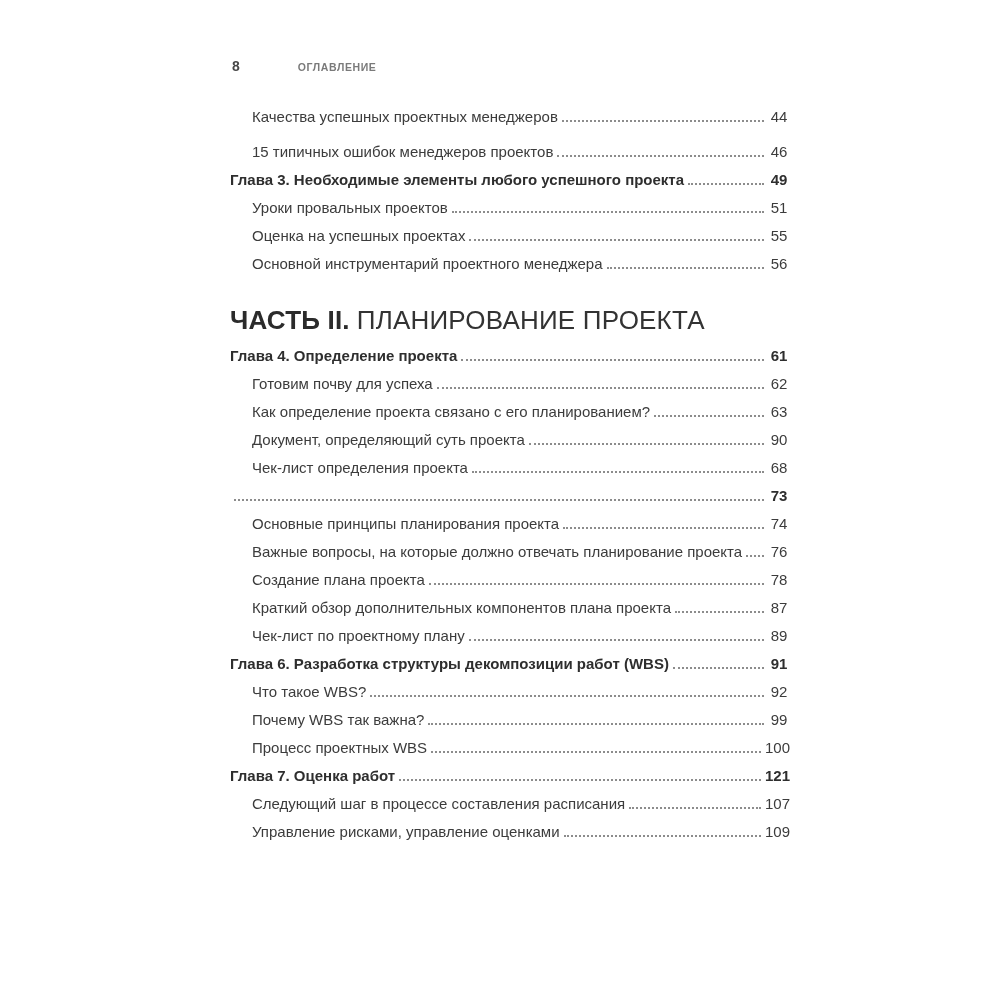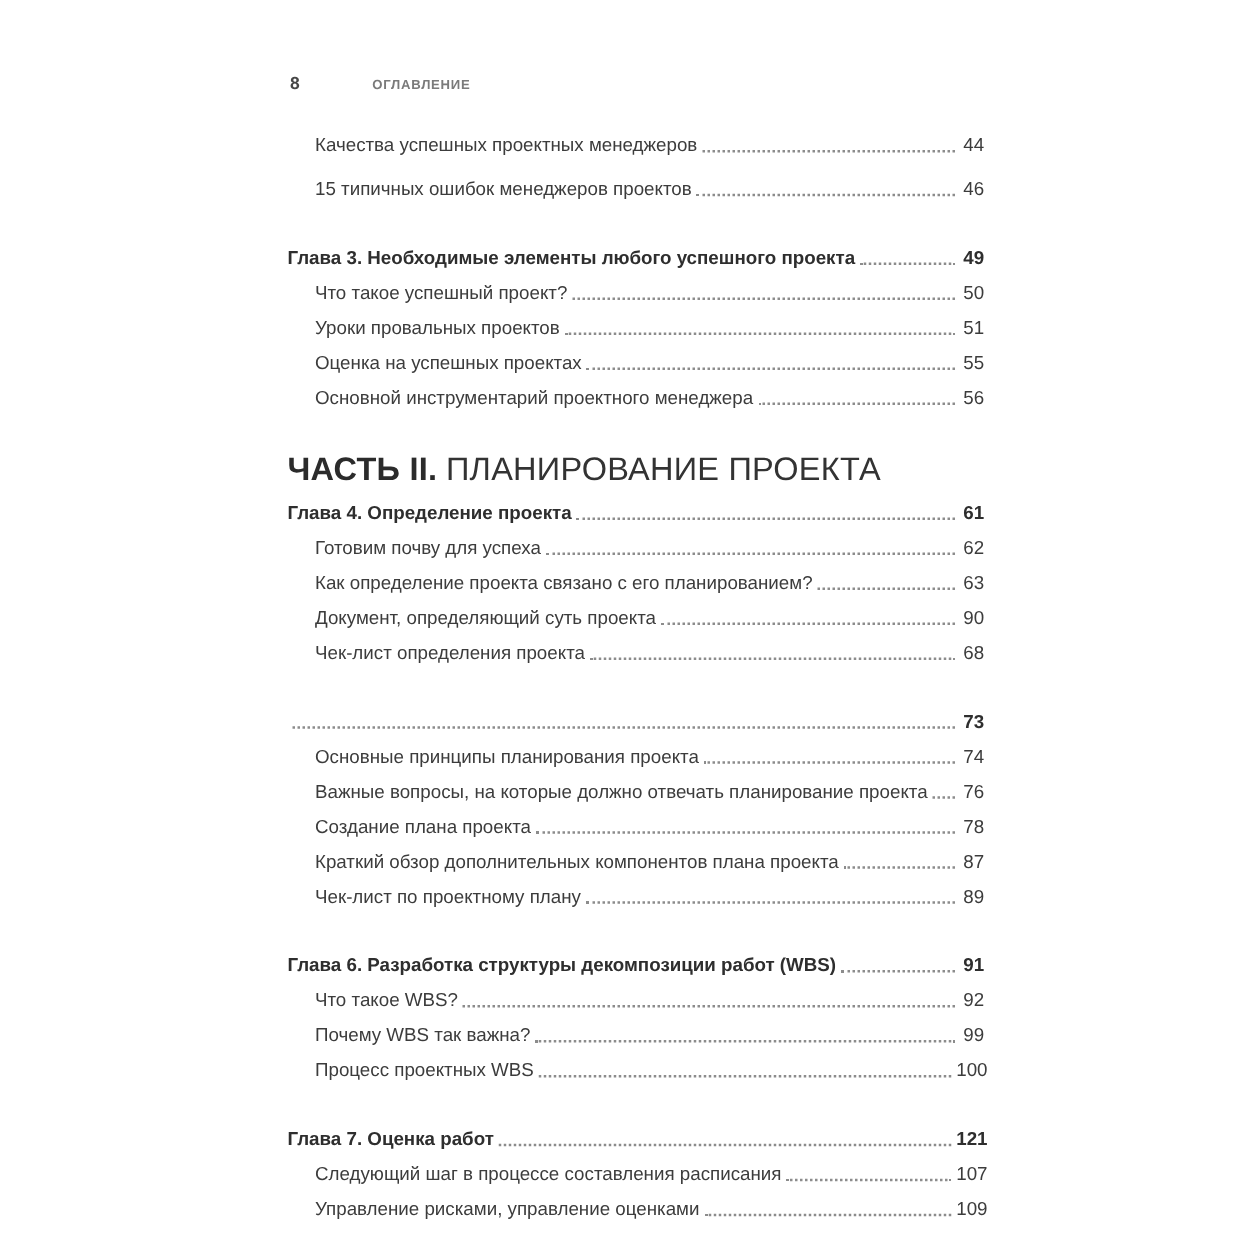--- a/index.html
+++ b/index.html
@@ -45,21 +45,21 @@
     align-items: baseline;
     height: 28px;
     line-height: 28px;
     font-size: 15px;
     white-space: nowrap;
   }
   .row.sub { padding-left: 22px; color: #3c3c3c; }
   .row.chapter {
     font-weight: 700;
     color: #2e2e2e;
-    margin-top: 27px;
+    margin-top: 0;
   }
   .row.mb7 { margin-bottom: 7px; }
   .leader {
     flex: 1;
     border-bottom: 2px dotted #8c8c8c;
     align-self: flex-end;
     margin: 0 4px 9px 4px;
     min-width: 10px;
   }
   .pageno {
@@ -99,25 +99,20 @@
       <span class="leader"></span>
       <span class="pageno">46</span>
     </div>
 
     <div class="row chapter">
       <span>Глава 3. Необходимые элементы любого успешного проекта</span>
       <span class="leader"></span>
       <span class="pageno">49</span>
     </div>
     <div class="row sub">
-      <span>Что такое успешный проект?</span>
-      <span class="leader"></span>
-      <span class="pageno">50</span>
-    </div>
-    <div class="row sub">
       <span>Уроки провальных проектов</span>
       <span class="leader"></span>
       <span class="pageno">51</span>
     </div>
     <div class="row sub">
       <span>Оценка на успешных проектах</span>
       <span class="leader"></span>
       <span class="pageno">55</span>
     </div>
     <div class="row sub">

